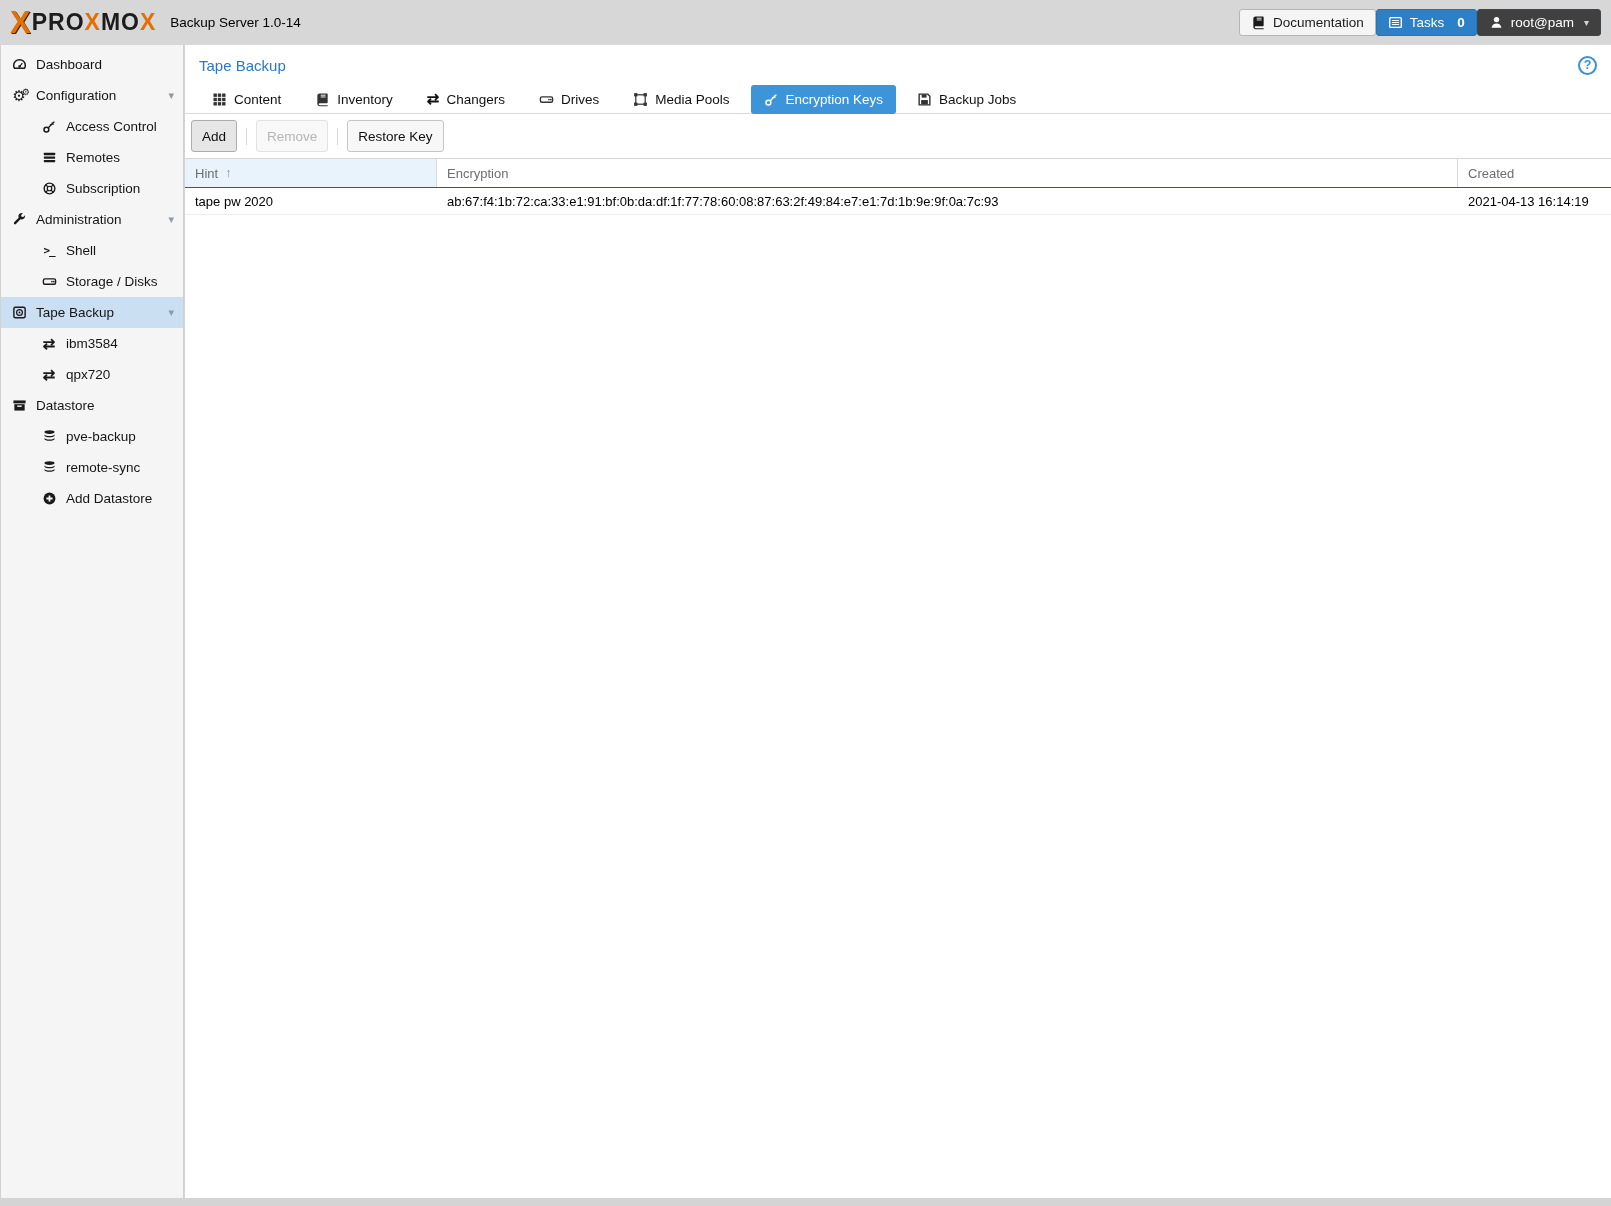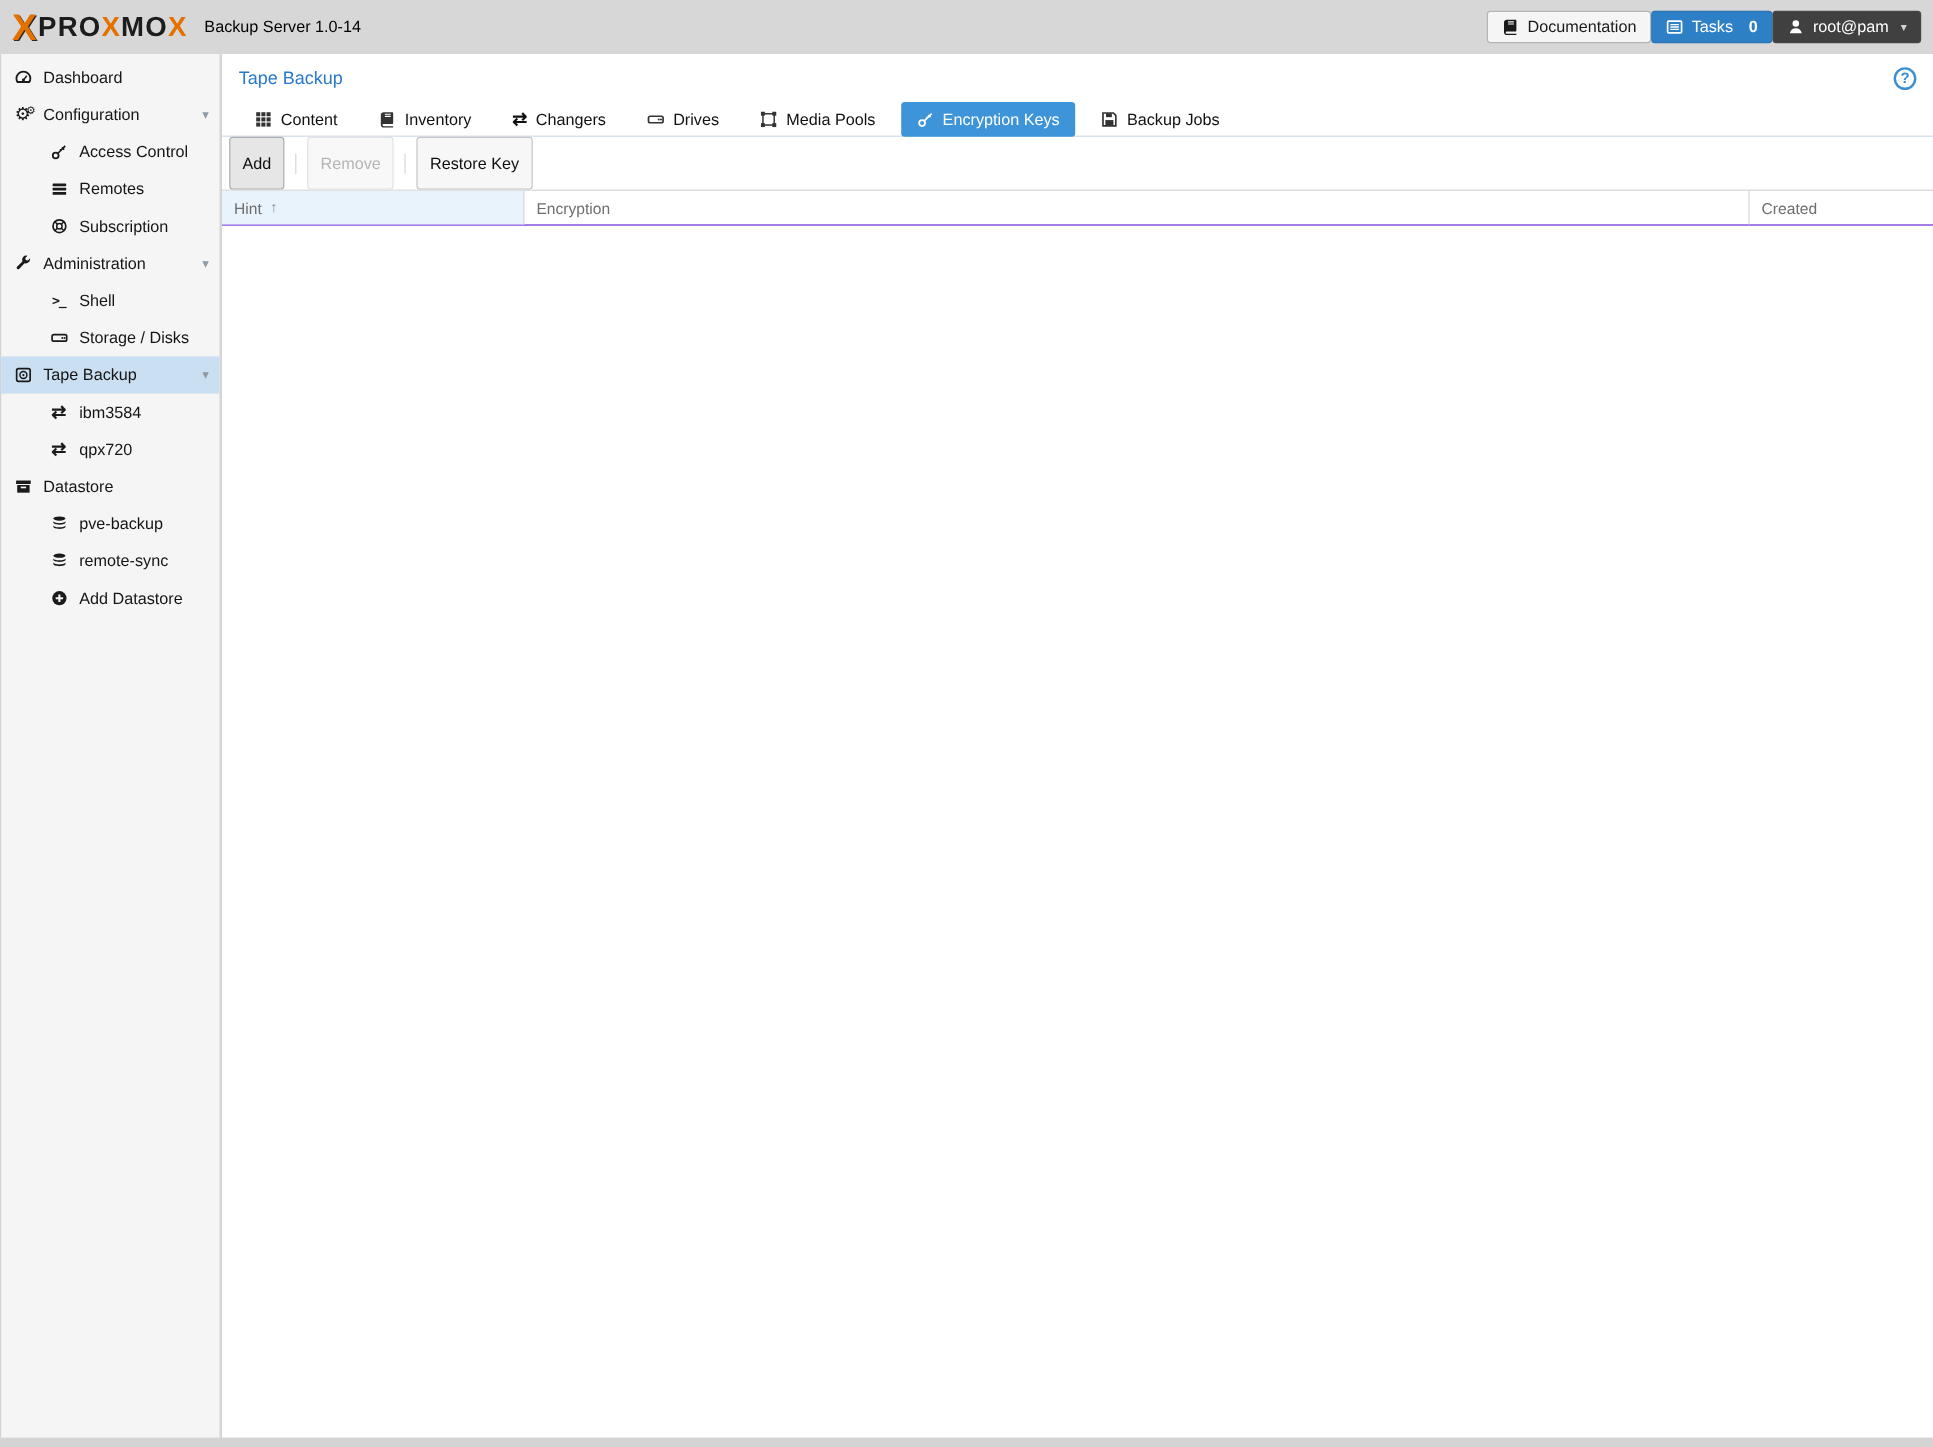--- a/index.html
+++ b/index.html
@@ -72,21 +72,21 @@
   .tab {
     display:flex; align-items:center; gap:7px; padding:0 13px; height:29px;
     font-size:13.5px; color:#111; cursor:pointer; border-radius:3px; white-space:nowrap;
   }
   .tab .icon { color:#333; }
   .tab.active { background:#3d94d8; color:#fff; }
   .tab.active .icon { color:#fff; }
 
   .toolbar { display:flex; align-items:center; gap:6px; padding:9px 6px; height:44px; }
   .tbtn {
-    height:44px; padding:0 10px; display:flex; align-items:center;
+    height:32px; padding:0 10px; display:flex; align-items:center;
     border-radius:3px; font-size:13.5px; cursor:pointer;
     background:#f7f7f7; border:1px solid #c6c6c6; color:#0f0f0f;
   }
   .tbtn.first { background:#e6e6e6; border-color:#adadad; }
   .tbtn.disabled { background:#f8f8f8; border-color:#e2e2e2; color:#b5b5b5; cursor:default; }
   .tool-sep { width:1px; height:17px; background:#d8d8d8; margin:0 3px; }
 
   .grid-header { display:flex; height:30px; border-top:1px solid #d5d5d5; border-bottom:1px solid #6d28d9; color:#6e6e6e; }
   .hcell { display:flex; align-items:center; padding-left:10px; border-right:1px solid #d9d9d9; cursor:pointer; }
   .hcell.sorted { background:#e9f3fb; }
@@ -390,15 +390,20 @@
         <span>Hint</span>
         <span class="sort-arrow">↑</span>
       </div>
       <div class="hcell col-fp">
         <span>Encryption</span>
       </div>
       <div class="hcell last col-created">
         <span>Created</span>
       </div>
     </div>
+    <div class="grid-row">
+      <div class="rcell col-hint">tape pw 2020</div>
+      <div class="rcell col-fp">ab:67:f4:1b:72:ca:33:e1:91:bf:0b:da:df:1f:77:78:60:08:87:63:2f:49:84:e7:e1:7d:1b:9e:9f:0a:7c:93</div>
+      <div class="rcell col-created">2021-04-13 16:14:19</div>
+    </div>
   </div>
 
 </div>
 
 </body></html>

